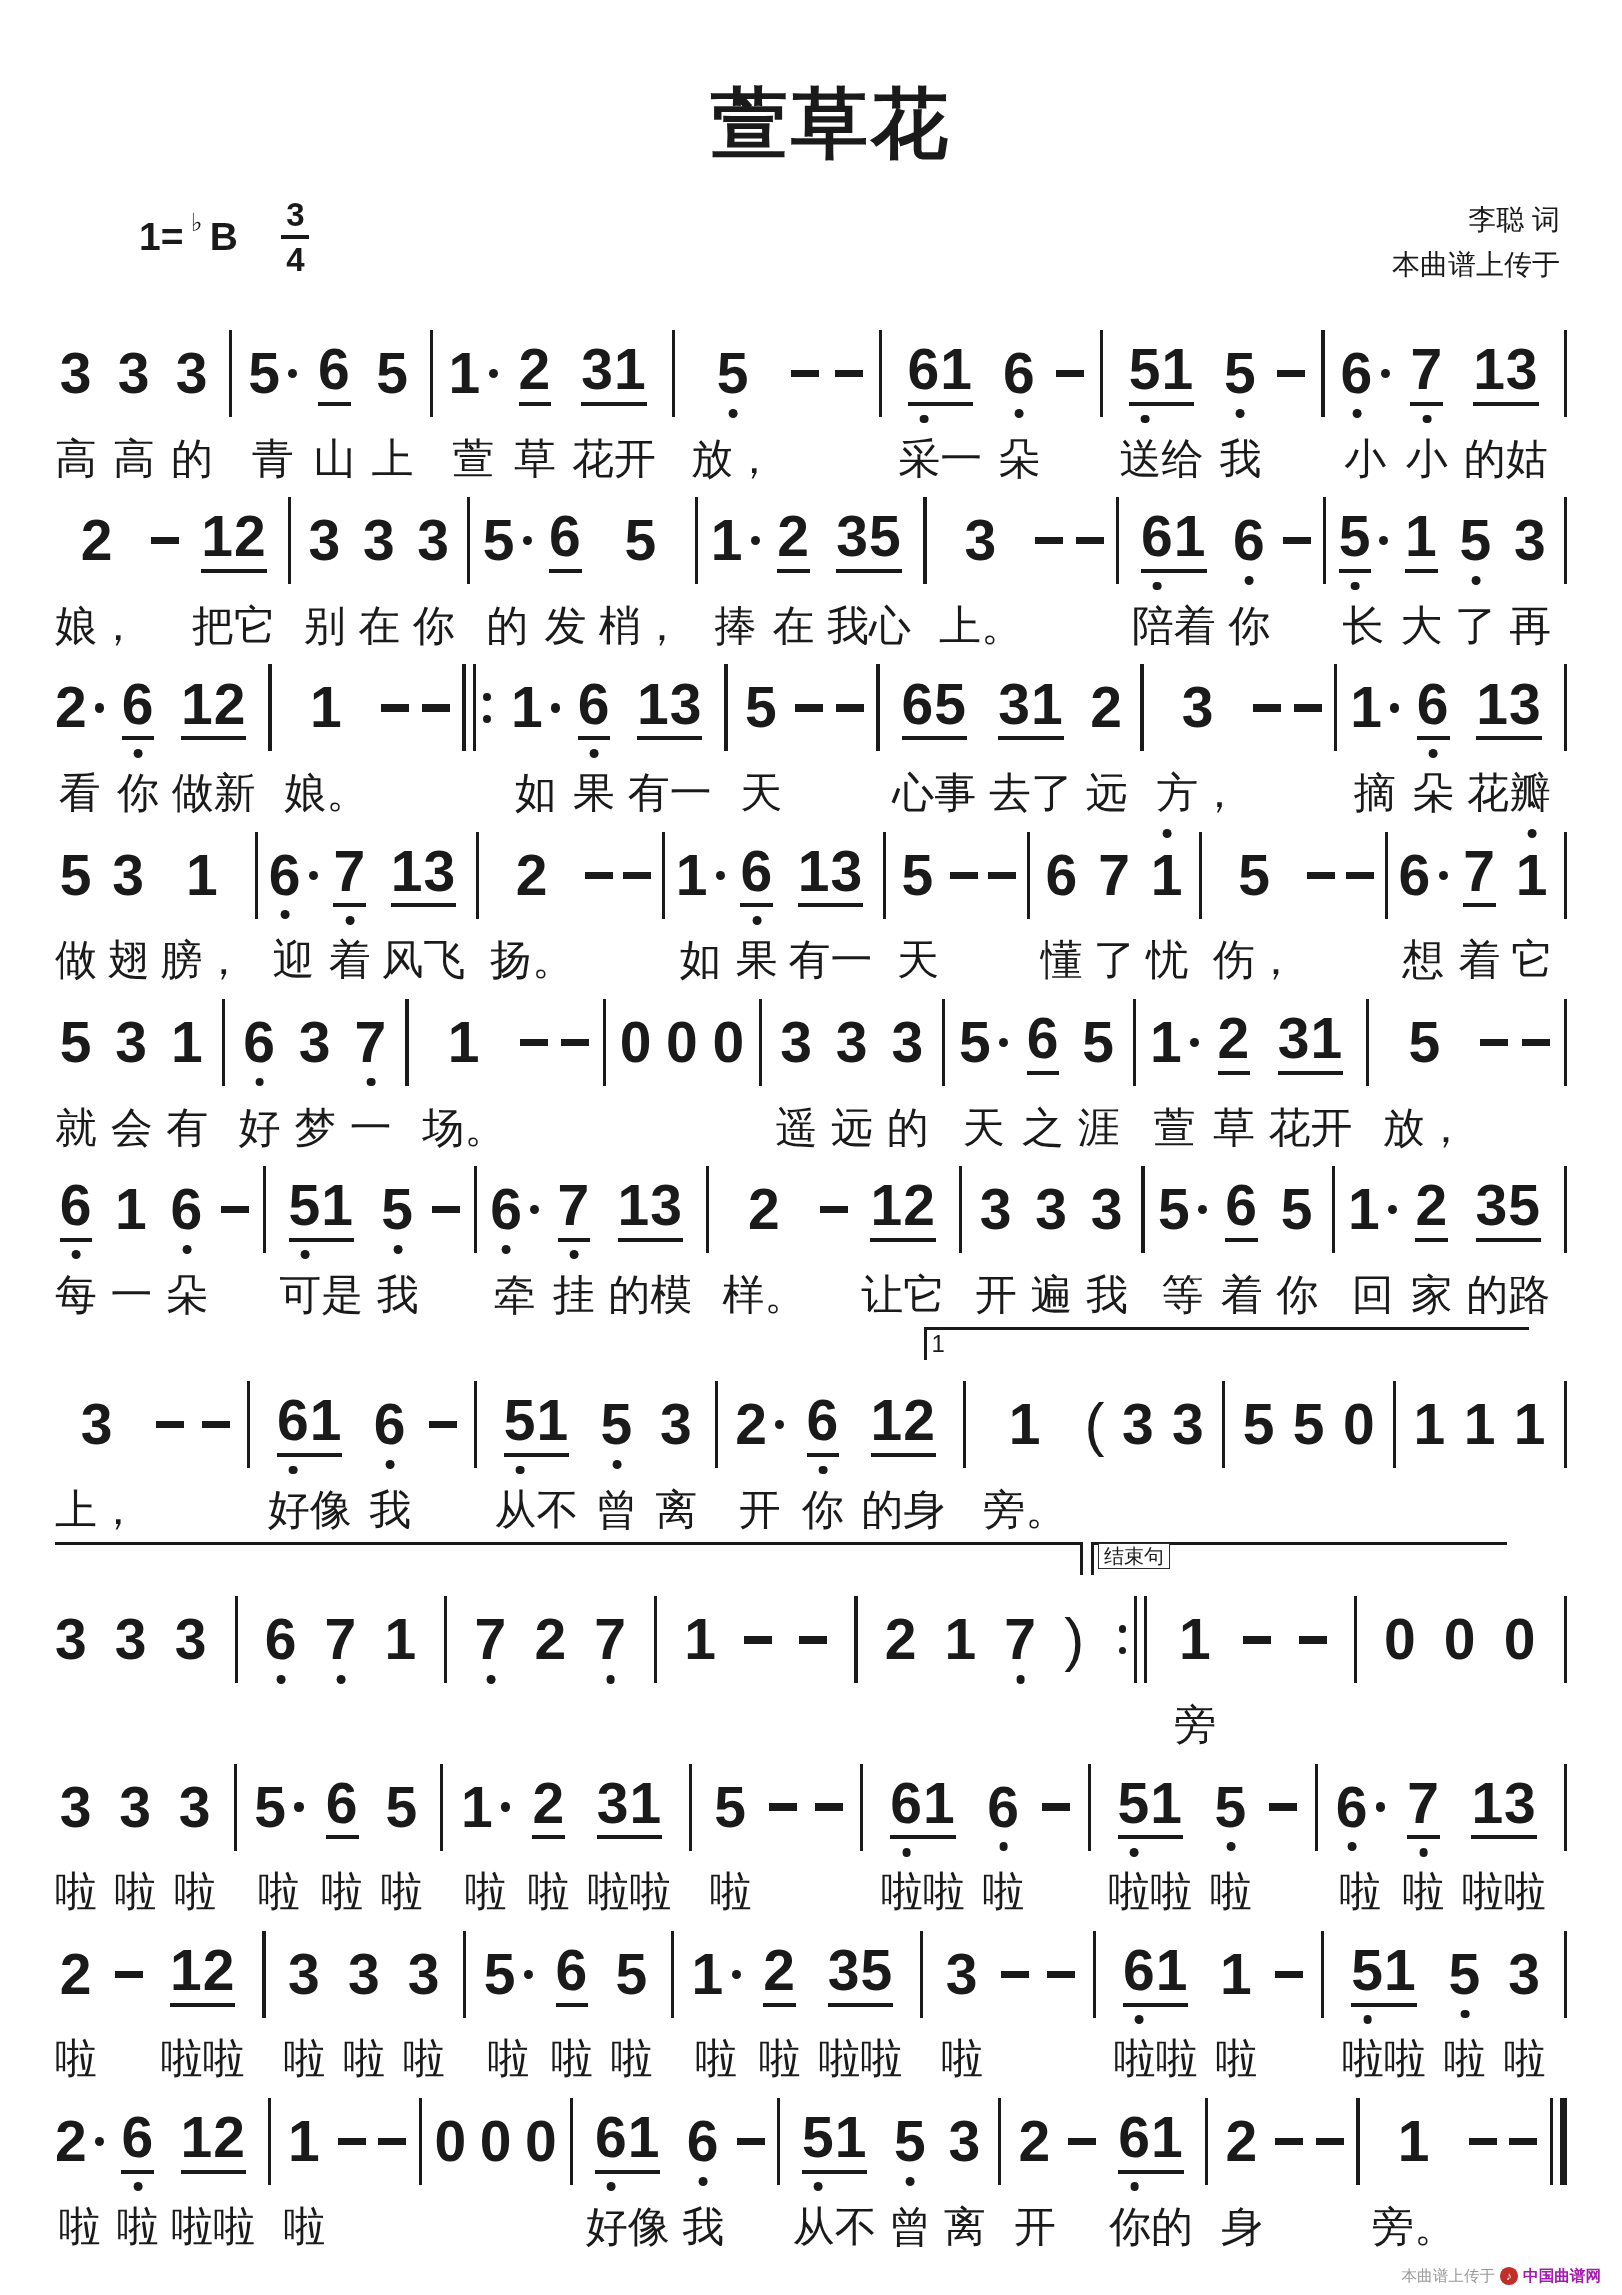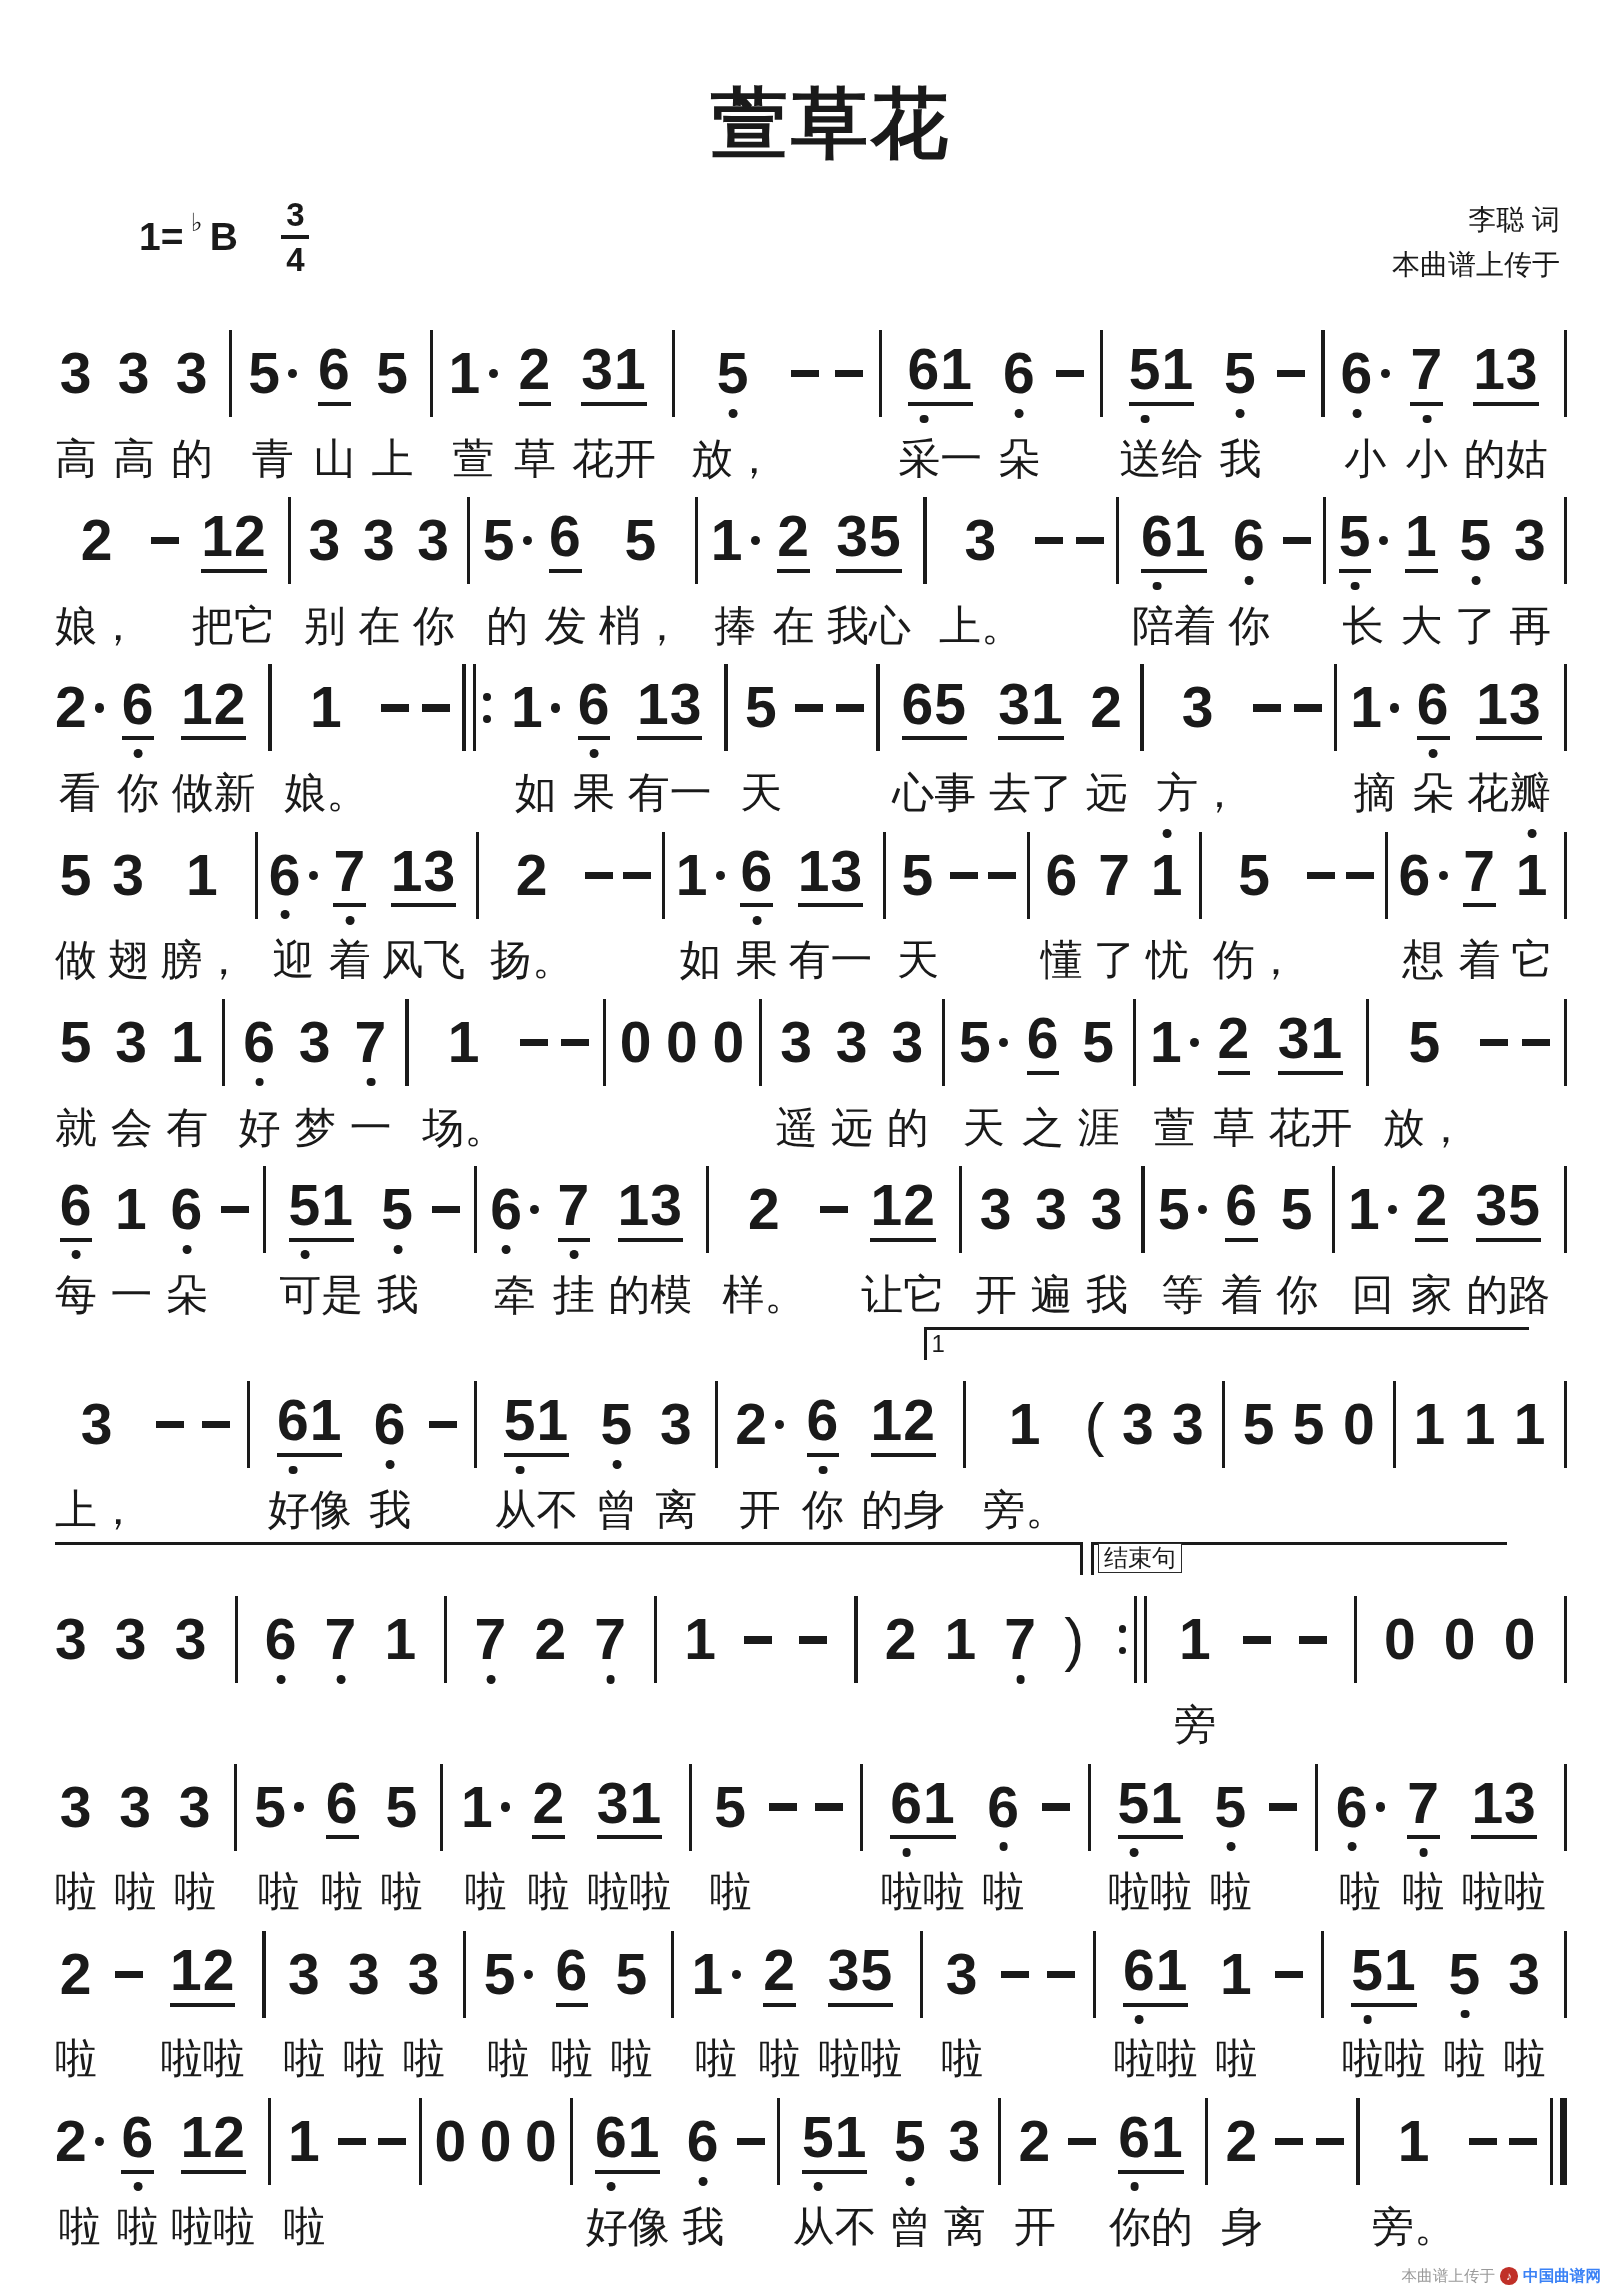--- a/index.html
+++ b/index.html
@@ -37,27 +37,27 @@
   .gap14{margin-left:7.3px;}
   .dotcol{display:flex;flex-direction:column;gap:13.5px;margin:0 7.3px;}
   .rdot{width:7.8px;height:7.8px;border-radius:50%;background:#1a1a1a;display:block;}
   .paren{font-size:60px;font-weight:400;line-height:1;}
   .nly{min-height:50px;font-size:42px;line-height:1.12;margin-top:6.2px;white-space:nowrap;text-align:center;}
   
   .overlay{position:absolute;top:5.2px;border-top:3.6px solid #1a1a1a;height:30px;}
   .overlay.tl{border-left:3.6px solid #1a1a1a;}
   .overlay.tr{border-right:3.6px solid #1a1a1a;}
   .ovlabel{position:absolute;left:4.2px;top:1px;font-size:24px;font-weight:400;line-height:1.1;background:#fff;}
-  .ovlabel.boxed{font-size:24px;border:1.6px solid #2a2a2a;padding:1px 5.2px;top:-2.1px;}
+  .ovlabel.boxed{font-size:20px;border:1.6px solid #2a2a2a;padding:1px 5.2px;top:-2.1px;}
   
   .footer{position:absolute;right:21px;bottom:8.3px;display:flex;align-items:center;gap:5.2px;
           font-size:15.6px;color:#999999;margin-top:32px;}
   .logo-dot{width:17.6px;height:17.6px;border-radius:50%;background:#c03028;color:#fff;display:flex;
             align-items:center;justify-content:center;font-size:11.4px;flex:none;}
-  .site{color:#3b82f6;font-weight:700;}
+  .site{color:#a21caf;font-weight:700;}
 </style>
 </head>
 <body>
 
 <div class="page">
   <div class="header">
     <h1 class="title">萱草花</h1>
     <div class="keyrow">
       <div class="keysig">
         <span>1=</span>

